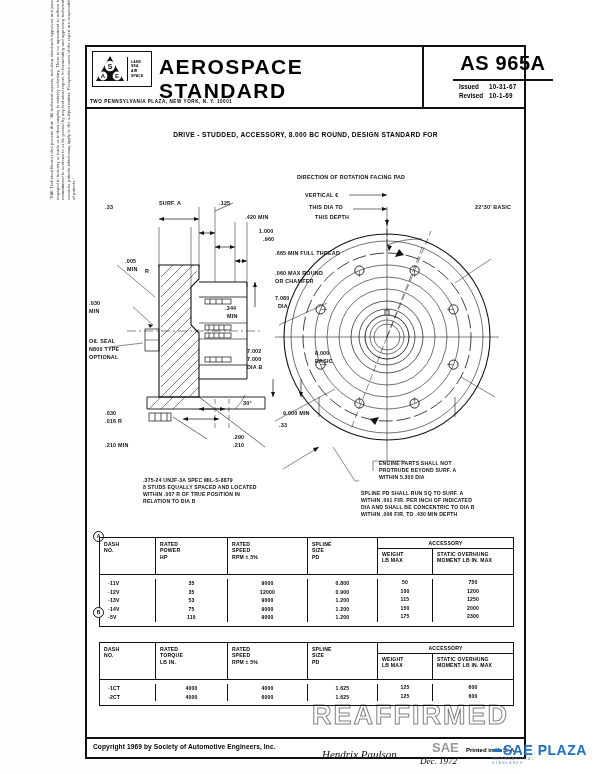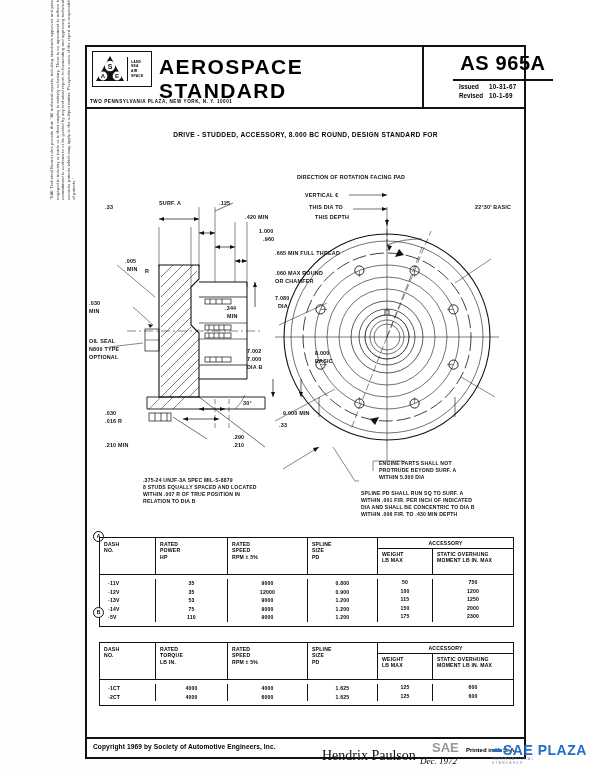--- a/index.html
+++ b/index.html
@@ -69,21 +69,21 @@
   .copy{position:absolute;left:6px;top:696px;font-size:6.6px;font-weight:bold;letter-spacing:.1px;}
   .printed{position:absolute;right:8px;top:700px;font-size:6px;font-weight:bold;}
 
   
   .vert{position:absolute;left:-13px;top:95px;width:330px;transform:rotate(-90deg);transform-origin:0 0;font-size:4.1px;line-height:5.6px;color:#333;letter-spacing:.15px;width:320px;}
   .vert-wrap{position:absolute;left:62px;top:105px;height:330px;width:22px;}
 
   
   .wm-reaff{position:absolute;left:312px;top:700px;font-size:27px;font-weight:bold;letter-spacing:2px;color:#111;opacity:.55;
     -webkit-text-stroke:1px #111;color:transparent;white-space:nowrap;}
-  .wm-sig{position:absolute;left:322px;top:748px;font-size:14px;font-family:"Liberation Serif",serif;color:#111;white-space:nowrap;}
+  .wm-sig{position:absolute;left:322px;top:748px;font-size:11px;font-style:italic;font-family:"Liberation Serif",serif;color:#111;white-space:nowrap;}
   .wm-date{position:absolute;left:420px;top:748px;font-size:9px;font-style:italic;font-family:"Liberation Serif",serif;margin-top:8px;}
   .sae-norm{position:absolute;left:492px;top:742px;font-size:14px;font-weight:bold;color:#1f6fc4;letter-spacing:.5px;white-space:nowrap;}
   .sae-norm .bar{display:inline-block;width:9px;height:3px;background:#1f6fc4;vertical-align:3px;margin:0 1px;}
   .sae-sub{position:absolute;left:492px;top:757px;font-size:3.4px;color:#7a8fa8;letter-spacing:1.2px;}
   .sae-ghost{position:absolute;left:432px;top:740px;font-size:13px;font-weight:bold;color:#737373;opacity:.75;}
 </style>
 </head>
 <body>
 
 <div class="page">
@@ -497,20 +497,21 @@
         </div>
       </div>
     </div>
 
     <div class="foot-rule"></div>
     <div class="copy">Copyright   1969   by Society of Automotive Engineers, Inc.</div>
     <div class="printed">Printed in U. S. A.</div>
 
   </div>
 
+  <div class="wm-reaff">REAFFIRMED</div>
   <div class="wm-sig">Hendrix Paulson</div>
   <div class="wm-date">Dec. 1972</div>
 
   <div class="sae-ghost">SAE</div>
   <div class="sae-norm">
     <span class="bar"></span><span>SAE PLAZA</span>
   </div>
   <div class="sae-sub">INTERNATIONAL          STANDARDS</div>
 
 </div>

